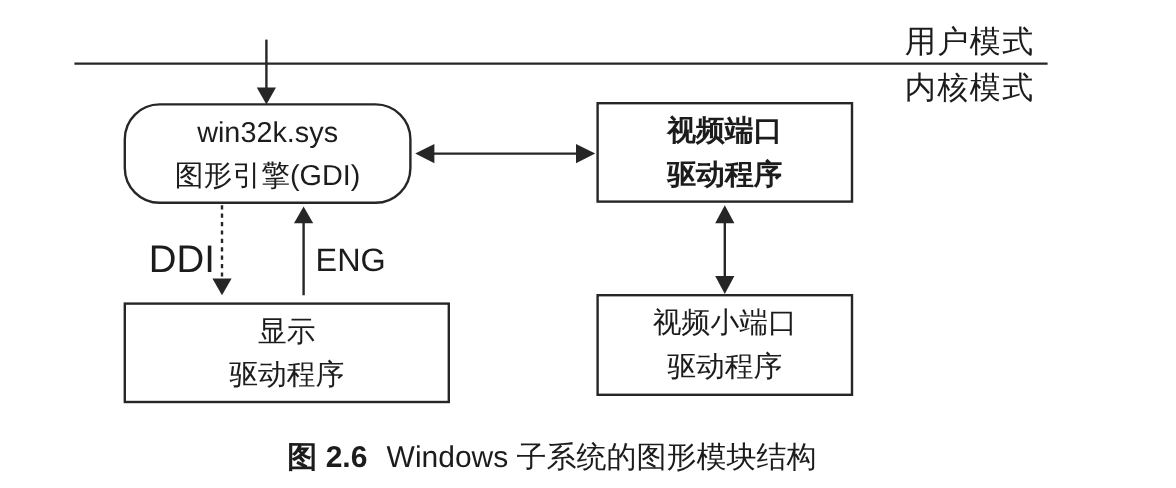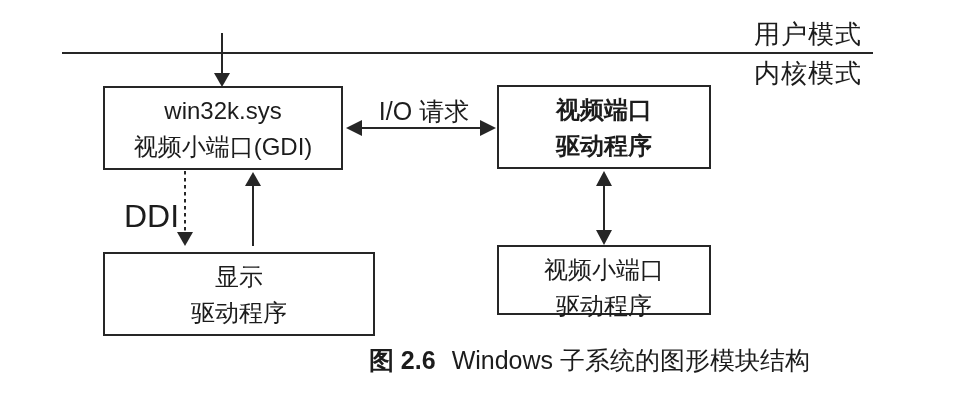--- a/index.html
+++ b/index.html
@@ -28,47 +28,47 @@
     border: 2px solid #262626;
     background: #ffffff;
     text-align: center;
     box-sizing: border-box;
   }
   .box .bline {
     font-size: 24px;
     line-height: 36px;
     white-space: nowrap;
   }
-  .box-gdi        { left: 103px; top: 86px;  width: 240px; height: 84px; padding-top: 5px; }
+  .box-gdi        { left: 103px; top: 86px;  width: 240px; height: 84px; padding-top: 5px; border-radius: 30px; }
   .box-video-port { left: 497px; top: 85px;  width: 214px; height: 84px; padding-top: 5px; font-weight: bold; }
   .box-display    { left: 103px; top: 252px; width: 272px; height: 84px; padding-top: 5px; }
-  .box-miniport   { left: 497px; top: 245px; width: 214px; height: 70px; padding-top: 5px; }
+  .box-miniport   { left: 497px; top: 245px; width: 214px; height: 85px; padding-top: 5px; }
 
   .label {
     position: absolute;
     white-space: nowrap;
   }
   .mode-label {
     width: 136px;
     text-align: center;
     font-size: 26px;
     letter-spacing: 1px;
   }
   .user-mode   { left: 740px; top: 17px; }
   .kernel-mode { left: 740px; top: 56px; }
   .io-label    { left: 350px; top: 95px;  width: 148px; text-align: center; font-size: 25px; }
   .ddi-label   { left: 124px; top: 198px; font-size: 32px; }
   .eng-label   { left: 263px; top: 202px; font-size: 27px; }
 
   .caption {
     position: absolute;
     left: 110px;
-    top: 344px;
+    top: 364px;
     width: 700px;
-    text-align: right;
+    text-align: center;
     font-size: 25px;
     white-space: nowrap;
   }
   .caption .fig-no {
     font-weight: bold;
     margin-right: 16px;
   }
 </style>
 </head>
 <body>
@@ -105,38 +105,38 @@
       <polygon points="596,186 612,186 604,171" fill="#262626"></polygon>
       <polygon points="596,230 612,230 604,245" fill="#262626"></polygon>
     </g>
   </svg>
 
   <div class="label mode-label kernel-mode">内核模式</div>
   <div class="label mode-label user-mode">用户模式</div>
 
   <div class="box box-gdi">
     <div class="bline">win32k.sys</div>
-    <div class="bline">视频小端口(GDI)</div>
+    <div class="bline">图形引擎(GDI)</div>
   </div>
 
   <div class="box box-video-port">
     <div class="bline">视频端口</div>
     <div class="bline">驱动程序</div>
   </div>
 
   <div class="box box-display">
     <div class="bline">显示</div>
     <div class="bline">驱动程序</div>
   </div>
 
   <div class="box box-miniport">
     <div class="bline">视频小端口</div>
     <div class="bline">驱动程序</div>
   </div>
 
-  <div class="label io-label">I/O 请求</div>
   <div class="label ddi-label">DDI</div>
+  <div class="label eng-label">ENG</div>
 
   <div class="caption">
     <span class="fig-no">图 2.6</span><span>Windows 子系统的图形模块结构</span>
   </div>
 
 </div>
 
 </body></html>

